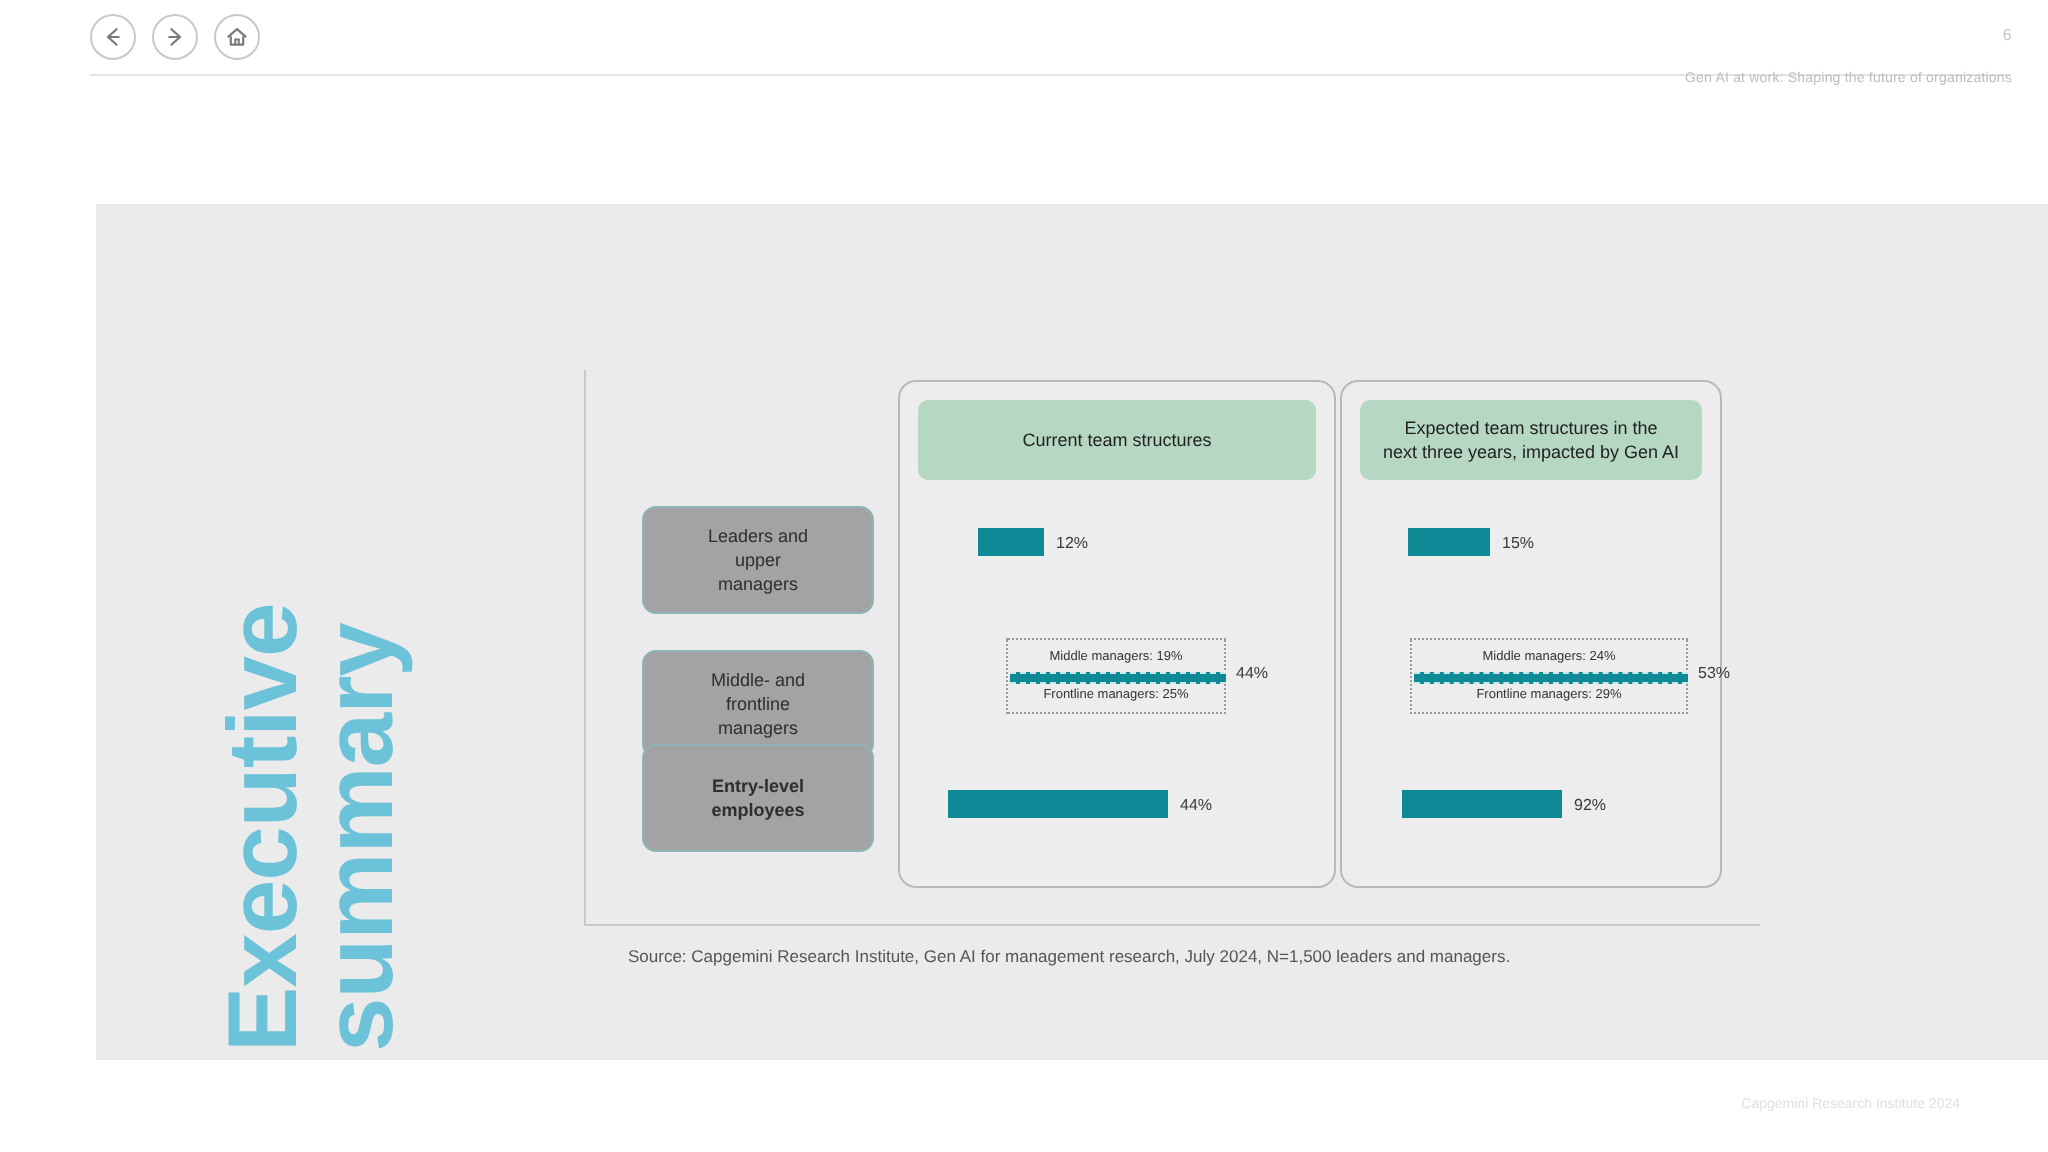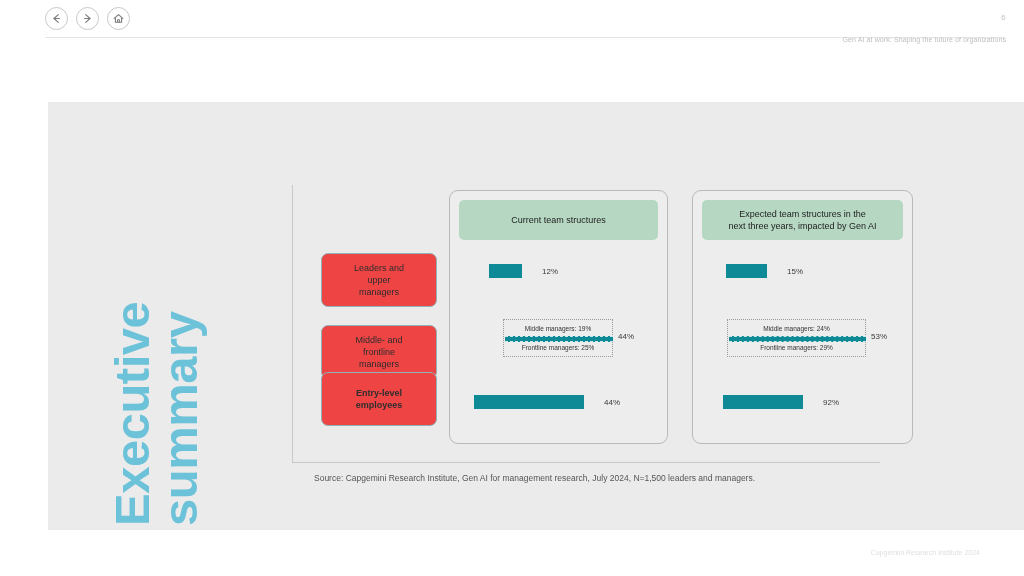--- a/index.html
+++ b/index.html
@@ -108,21 +108,21 @@
     left: 244px; top: 360px;
     width: 588px; height: 1px;
     background: #c9c9c9;
   }
 
   
   .chip {
     position: absolute;
     left: 273px;
     width: 116px;
-    background: #ef4444;
+    background: #a3a3a3;
     border: 1px solid #8fb3b8;
     border-radius: 7px;
     box-sizing: border-box;
     display: flex;
     align-items: center;
     justify-content: center;
     text-align: center;
     font-size: 9px;
     line-height: 1.35;
     color: #2e2e2e;
@@ -136,21 +136,21 @@
   .panel {
     position: absolute;
     top: 88px;
     height: 254px;
     border: 1px solid #b9b9b9;
     border-radius: 9px;
     background: #ededed;
     box-sizing: border-box;
   }
   #panel-0 { left: 401px; width: 219px; }
-  #panel-1 { left: 644px; width: 221px; padding-left: 28px; }
+  #panel-1 { left: 622px; width: 191px; padding-left: 28px; }
 
   .panel-header {
     position: absolute;
     left: 9px; top: 9px;
     right: 9px;
     height: 40px;
     background: #b6d8c3;
     border-radius: 5px;
     display: flex;
     align-items: center;
@@ -172,21 +172,21 @@
     display: flex;
     align-items: center;
   }
   .bar-row .bar {
     height: 14px;
     background: #0e8a96;
   }
   .bar-row .bar-label {
     font-size: 8px;
     color: #3a3a3a;
-    margin-left: 20px;
+    margin-left: 6px;
     white-space: nowrap;
   }
   .row-top    { top: 73px; }
   .row-bottom { top: 204px; }
 
   
   .stack-row {
     position: absolute;
     top: 128px;
     left: 0; right: 0;

